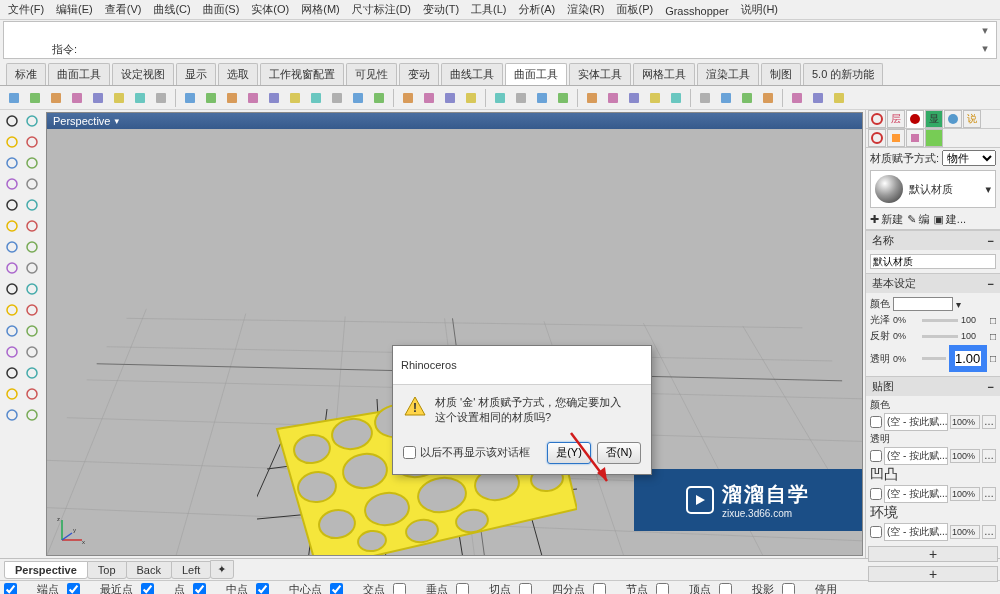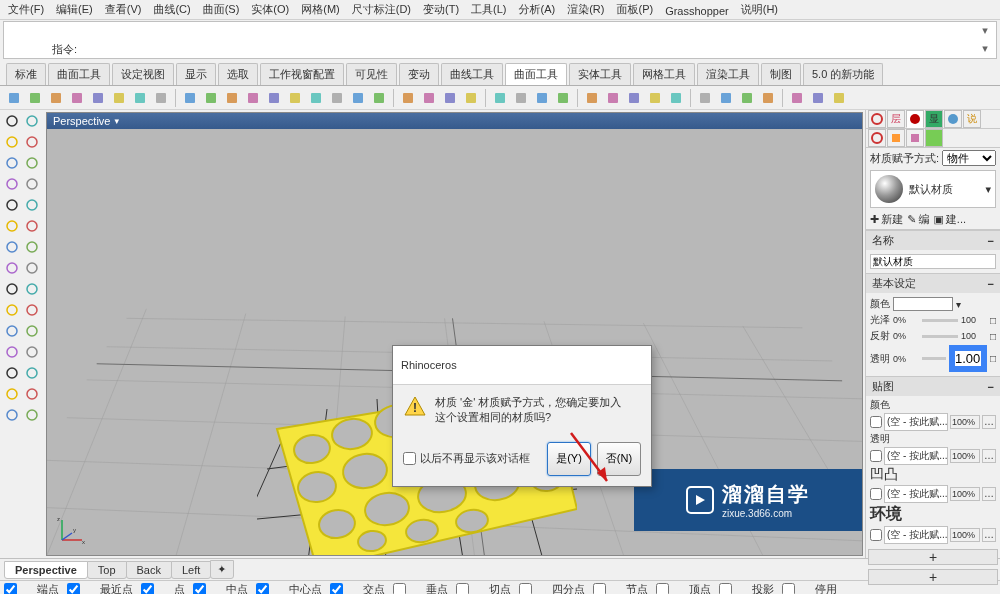--- a/index.html
+++ b/index.html
@@ -92,21 +92,21 @@
 .status-bar label { display: flex; align-items: center; gap: 20px; }
 
 
 .dialog-overlay { position: absolute; left: 345px; top: 216px; width: 260px; background: #f0f0f0; border: 1px solid #7a7a7a; box-shadow: 3px 3px 8px rgba(0,0,0,0.25); z-index: 100; }
 .dialog-title { background: #fff; padding: 13px 8px; font-size: 11px; color: #333; border-bottom: 1px solid #d0d0d0; }
 .dialog-body { padding: 10px; display: flex; gap: 8px; align-items: flex-start; }
 .dialog-icon { width: 24px; height: 24px; }
 .dialog-msg { font-size: 11px; line-height: 1.4; }
 .dialog-footer { padding: 6px 10px 10px 10px; display: flex; align-items: center; gap: 6px; }
 .dialog-footer .chk { display: flex; align-items: center; gap: 4px; flex: 1; font-size: 11px; }
-.dlg-btn { min-width: 44px; height: 34px; border: 1px solid #888; background: linear-gradient(#fdfdfd, #e0e0e0); border-radius: 3px; font-size: 11px; cursor: default; }
+.dlg-btn { min-width: 44px; height: 22px; border: 1px solid #888; background: linear-gradient(#fdfdfd, #e0e0e0); border-radius: 3px; font-size: 11px; cursor: default; }
 .dlg-btn.primary { border: 1px solid #2b74c7; box-shadow: 0 0 2px #5aa0e8; }
 
 
 .red-arrow { position: absolute; left: 520px; top: 300px; z-index: 101; pointer-events: none; }
 
 
 .watermark { position: absolute; right: 0; bottom: 24px; width: 228px; height: 62px; background: #1b4e86; display: flex; align-items: center; justify-content: center; gap: 8px; z-index: 50; color: #fff; }
 .watermark .play { width: 28px; height: 28px; border: 2px solid #fff; border-radius: 5px; display:flex; align-items:center; justify-content:center; }
 .watermark .txt1 { font-size: 20px; font-weight: bold; letter-spacing: 2px; }
 .watermark .txt2 { font-size: 10px; opacity: .9; }
@@ -795,21 +795,21 @@
             <div class="pct">100%</div>
             <div class="dots">…</div>
           </div>
           <div style="font-size: 14px;">凹凸</div>
           <div class="map-row">
             <input type="checkbox" class="cb" style="">
             <div class="txt">(空 - 按此赋...</div>
             <div class="pct">100%</div>
             <div class="dots">…</div>
           </div>
-          <div style="font-size: 16px; font-weight: bold;">环境</div>
+          <div style="font-size: 14px;">环境</div>
           <div class="map-row">
             <input type="checkbox" class="cb" style="">
             <div class="txt">(空 - 按此赋...</div>
             <div class="pct">100%</div>
             <div class="dots">…</div>
           </div>
         </div>
     </div>
 
     <div class="add-btn">+</div>

